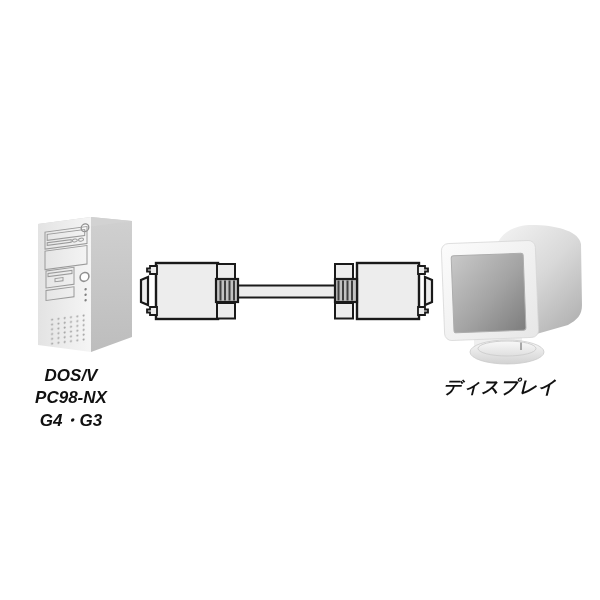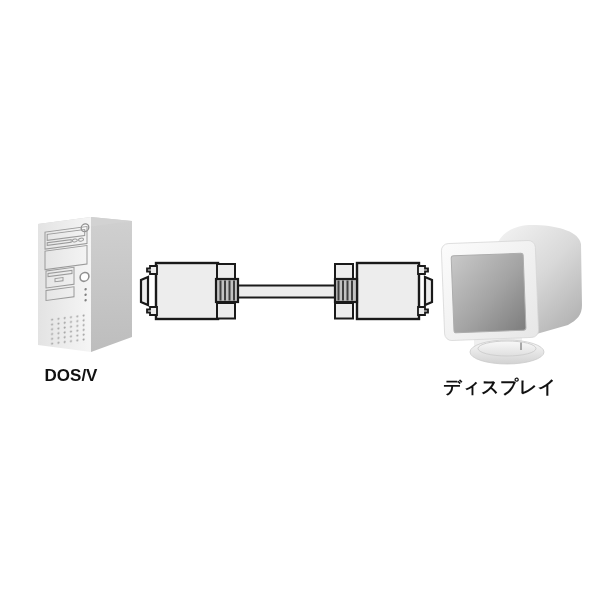--- a/index.html
+++ b/index.html
@@ -1,18 +1,18 @@
 <!DOCTYPE html>
 <html style="--background: #ffffff; --outline: #1a1a1a; --connector-fill: #ededed; --cable-fill: #ebebeb; --label-text: #111111; --tower-front: #f0f0f0; --tower-side: #c6c6c6; --screen-dark: #8a8a8a;"><head>
 <meta charset="utf-8">
 <style>
   html,body{margin:0;padding:0;background:#fff;}
   .canvas{
     position:relative;width:600px;height:438px;background:var(--background,#ffffff);
-    font-family:"Liberation Sans","DejaVu Sans",sans-serif;overflow:hidden;
+    font-family:"Liberation Sans","DejaVu Sans",sans-serif;overflow:hidden;font-style:italic;
   }
   .illus{position:absolute;display:block;}
   #tower-svg{left:25px;top:205px;}
   #cable-svg{left:135px;top:255px;}
   #monitor-svg{left:430px;top:215px;}
   .device-label{
     position:absolute;text-align:center;color:var(--label-text,#111111);
     font-weight:bold;white-space:pre-line;
   }
   #computer-label{left:1px;top:365px;width:140px;font-size:17px;line-height:22.4px;}
@@ -140,16 +140,16 @@
       <ellipse cx="77" cy="137" rx="37" ry="12" fill="url(#mBase)" stroke="#c8c8c8" stroke-width=".75"></ellipse>
       <ellipse cx="77" cy="133.5" rx="29" ry="7.5" fill="none" stroke="#cfcfcf" stroke-width="1"></ellipse>
       <line x1="91" y1="127.5" x2="91" y2="135" stroke="#8f8f8f" stroke-width="1.5"></line>
     </g>
     <g transform="rotate(-2.2 60 76)">
       <rect x="13" y="27" width="94" height="97" rx="7" fill="url(#mBezel)" stroke="#d5d5d5" stroke-width=".75"></rect>
       <rect x="22.5" y="39.5" width="72" height="77" rx="2.5" fill="url(#mScreen)" stroke="#adadad" stroke-width="1"></rect>
     </g>
   </svg>
 
-  <div class="device-label" id="computer-label"><div>DOS/V</div></div>
+  <div class="device-label" id="computer-label"><div>DOS/V</div><div>PC98-NX</div><div>G4・G3</div></div>
 
   <div class="device-label" id="display-label">ディスプレイ</div>
 </div>
 
 </body></html>

